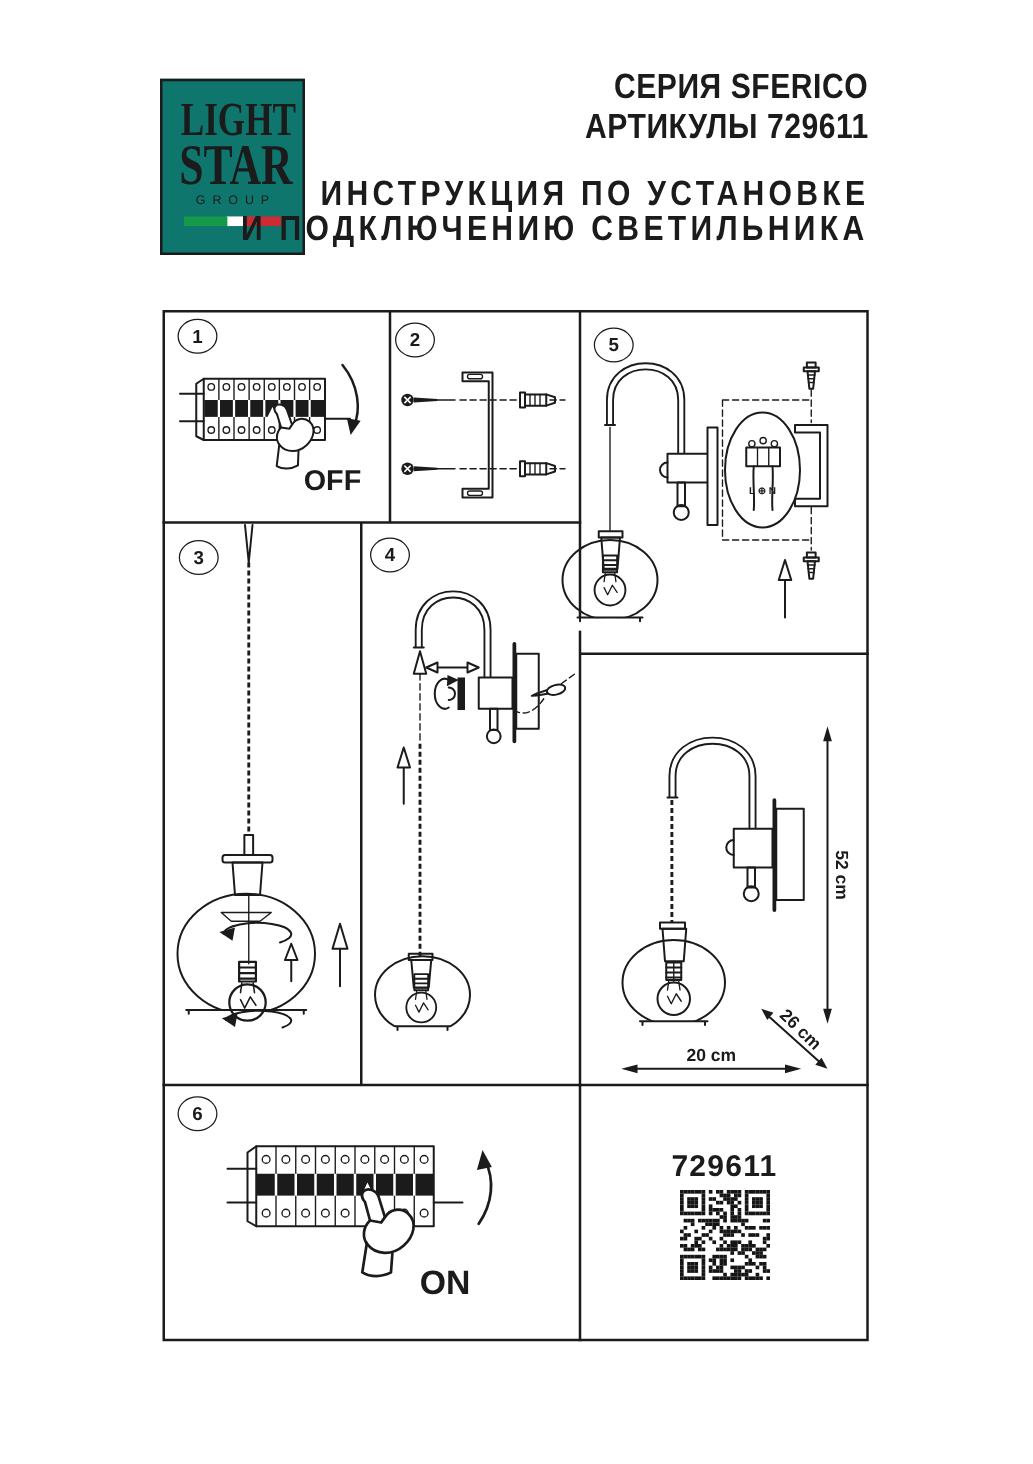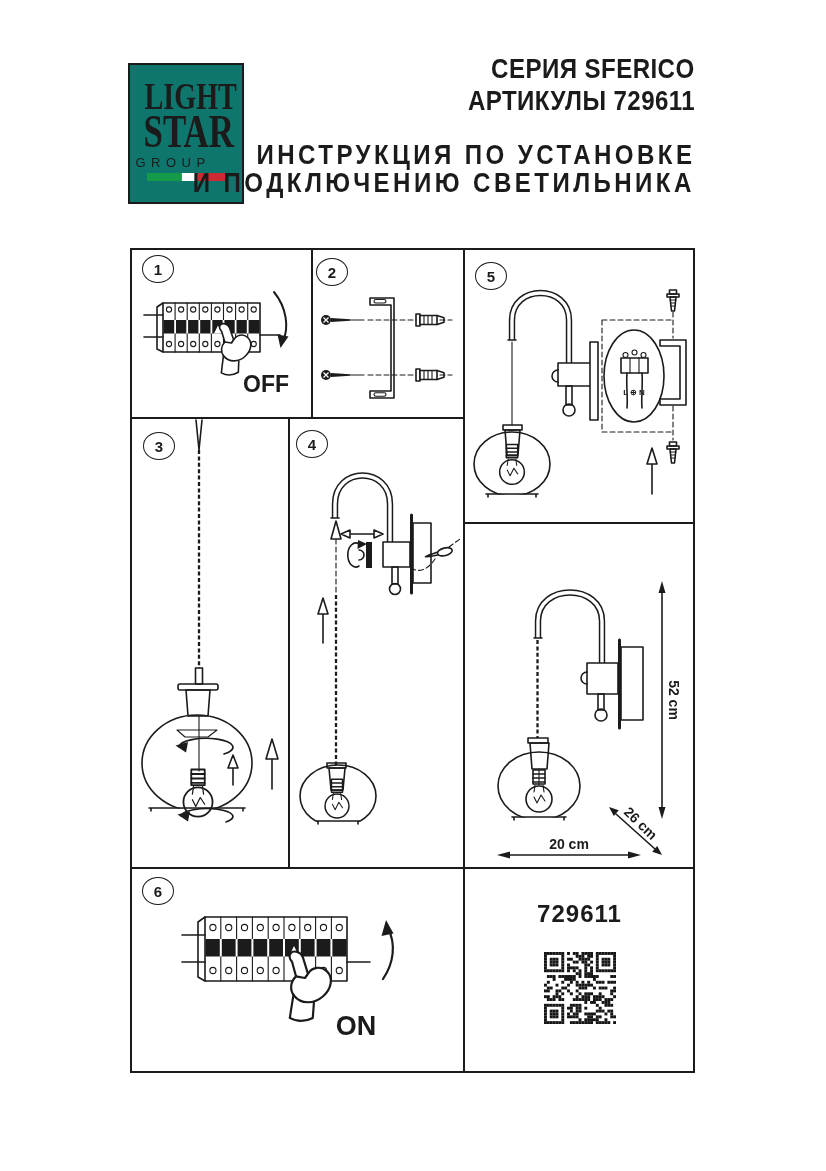--- a/index.html
+++ b/index.html
@@ -29,25 +29,25 @@
          transform:scaleX(0.86);transform-origin:100% 50%;letter-spacing:0.5px;}
   .hspaced{letter-spacing:4px;}
   
   .logo{position:absolute;left:128px;top:63px;width:112px;height:137px;border:2px solid #1b1b1b;background:#0f766e;}
   .logo .l1{position:absolute;top:12px;left:0;width:100%;text-align:center;
             font-family:"Liberation Serif",serif;font-weight:700;font-size:38px;line-height:1;
             transform:scaleX(0.74);}
   .logo .l2{position:absolute;top:44px;left:0;width:100%;text-align:center;
             font-family:"Liberation Serif",serif;font-weight:700;font-size:46px;line-height:1;
             transform:scaleX(0.76);}
-  .logo .l3{position:absolute;top:90px;left:0;width:100%;text-align:left;
-            font-size:13px;letter-spacing:5.5px;text-indent:5.5px;font-weight:400;}
+  .logo .l3{position:absolute;top:90px;left:0;width:100%;text-align:center;
+            font-size:10px;letter-spacing:5.5px;text-indent:5.5px;font-weight:400;}
   .logo .flag{position:absolute;left:17px;top:108px;}
   
-  .qrnum{position:absolute;left:464px;top:900px;width:231px;text-align:center;
+  .qrnum{position:absolute;left:464px;top:920px;width:231px;text-align:center;
          font-size:24px;font-weight:700;letter-spacing:1px;}
 </style>
 </head>
 <body>
 
 <svg width="0" height="0" style="position:absolute" aria-hidden="true">
   <defs>
     <g id="hand">
       <path class="wf" d="M-2,0 C-4,1 -4.6,3.5 -4,6 L-6.5,17 C-7.2,20.5 -4,22.5 -1.2,21.2 L2.2,19.5 L4.6,7 C5.2,3 1.5,-1.2 -2,0 Z"></path>
       <path class="wf" d="M-6.5,17 C-12,18.5 -15.5,23.5 -14.5,29 C-13,37 -4.5,41.5 4,39.5 C12.5,37.5 17.5,31 15.5,24.5 C13.5,18.5 7,16.5 2.2,19.5 L-1.2,21.2 Z"></path>
@@ -165,21 +165,21 @@
     <path class="k" d="M58,50 H82 V150 H58 V143 H79 V57 H58 Z"></path>
     <rect class="k thin" x="62" y="51.5" width="12" height="3.5" rx="1.7"></rect>
     <rect class="k thin" x="62" y="144.8" width="12" height="3.5" rx="1.7"></rect>
     <use href="#screw-h" transform="translate(14,72)"></use>
     <use href="#screw-h" transform="translate(14,127)"></use>
     <use href="#anchor-h" transform="translate(104,72)"></use>
     <use href="#anchor-h" transform="translate(104,127)"></use>
   </svg>
 </div>
 
-<div class="panel" style="left:464px;top:248px;width:231px;height:346px;padding-left:17px;">
+<div class="panel" style="left:440px;top:248px;width:231px;height:346px;padding-left:17px;">
   <svg width="231" height="275" viewBox="0 0 231 275">
     <path class="tube" d="M48,92 V72 C48,36 105,36 105,72 V115"></path>
     <path class="tubein" d="M48,92 V72 C48,36 105,36 105,72 V115"></path>
     <path class="k" d="M44,92 H52"></path>
     <line class="k thin" x1="48" y1="94" x2="48" y2="177"></line>
     <rect class="k" x="39" y="177" width="19" height="5"></rect>
     <path class="k" d="M41,182 H56 L54,207 H43 Z"></path>
     <ellipse class="k" cx="48" cy="216" rx="38" ry="32"></ellipse>
     <rect fill="#fff" x="6" y="246.5" width="84" height="10"></rect>
     <path class="k" d="M22,246 H74 M24,246 v3 M72,246 v3"></path>

